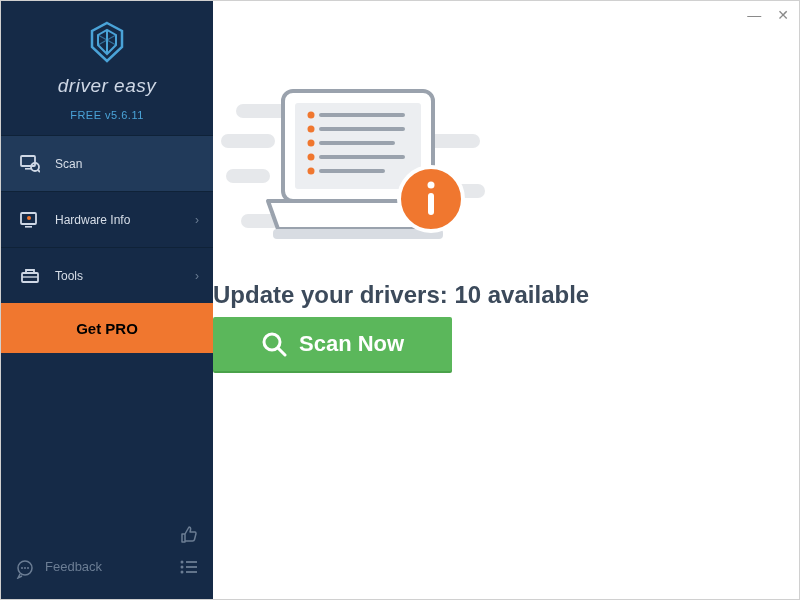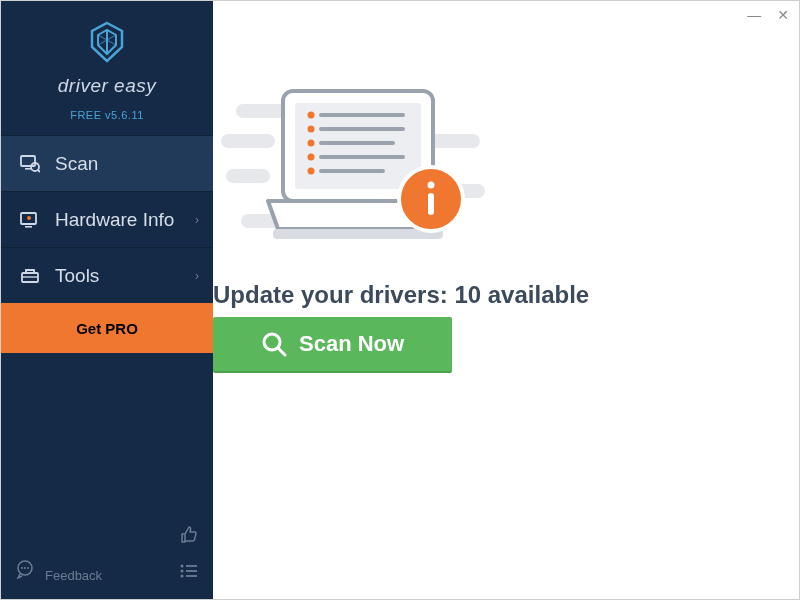--- a/index.html
+++ b/index.html
@@ -9,26 +9,26 @@
 .titlebar-controls span { color: #8a8a8a; font-size: 14px; cursor: pointer; font-family: Arial; }
 .sidebar { width: 212px; background: #152a47; display: flex; flex-direction: column; color: #d7dee8; }
 .logo-block { padding: 18px 0 14px; text-align: center; }
 .logo-svg { margin-bottom: 6px; }
 .logo-text { font-size: 19px; font-style: italic; font-weight: 500; color: #cfd8e6; letter-spacing: 0.5px; }
 .logo-version { font-size: 11px; color: #4aa3d8; margin-top: 12px; letter-spacing: 0.5px; }
 .nav { display: flex; flex-direction: column; }
 .nav-item { display: flex; align-items: center; height: 56px; padding: 0 16px; border-top: 1px solid #0f2238; cursor: pointer; position: relative; }
 .nav-item.active { background: #213a5a; }
 .nav-item .icon { width: 26px; display: flex; align-items: center; justify-content: center; margin-right: 12px; }
-.nav-item .label { font-size: 19px; color: #d7dee8; }
+.nav-item .label { font-size: 12px; color: #d7dee8; }
 .nav-item .chev { position: absolute; right: 14px; color: #6b7d94; font-size: 12px; }
 .get-pro { background: #f0772f; color: #000000; height: 50px; display: flex; align-items: center; justify-content: center; font-weight: bold; font-size: 15px; cursor: pointer; }
 .sidebar-bottom { margin-top: auto; padding: 12px 14px 16px; }
 .bottom-icons-row { display: flex; justify-content: flex-end; gap: 14px; margin-bottom: 10px; }
-.feedback-row { display: flex; align-items: flex-end; gap: 10px; }
+.feedback-row { display: flex; align-items: flex-start; gap: 10px; }
 .feedback-row .label { color: #6b7d94; font-size: 13px; }
 .main { flex: 1; background: #fff; display: flex; flex-direction: column; align-items: flex-start; padding-top: 80px; }
 .illustration { position: relative; width: 280px; height: 180px; margin-bottom: 20px; }
 .headline { font-size: 24px; font-weight: 700; color: #3c4a5b; margin-bottom: 8px; }
 .subline { font-size: 14px; color: #6a6f78; margin-bottom: 28px; }
 .scan-btn { background: #5bb75b; color: #fff; border: none; border-radius: 2px; padding: 14px 48px; font-size: 22px; font-weight: 600; display: flex; align-items: center; gap: 12px; cursor: pointer; box-shadow: 0 2px 0 #4aa24a; }
 .scan-btn svg { display: block; }
 </style>
 </head>
 <body>

